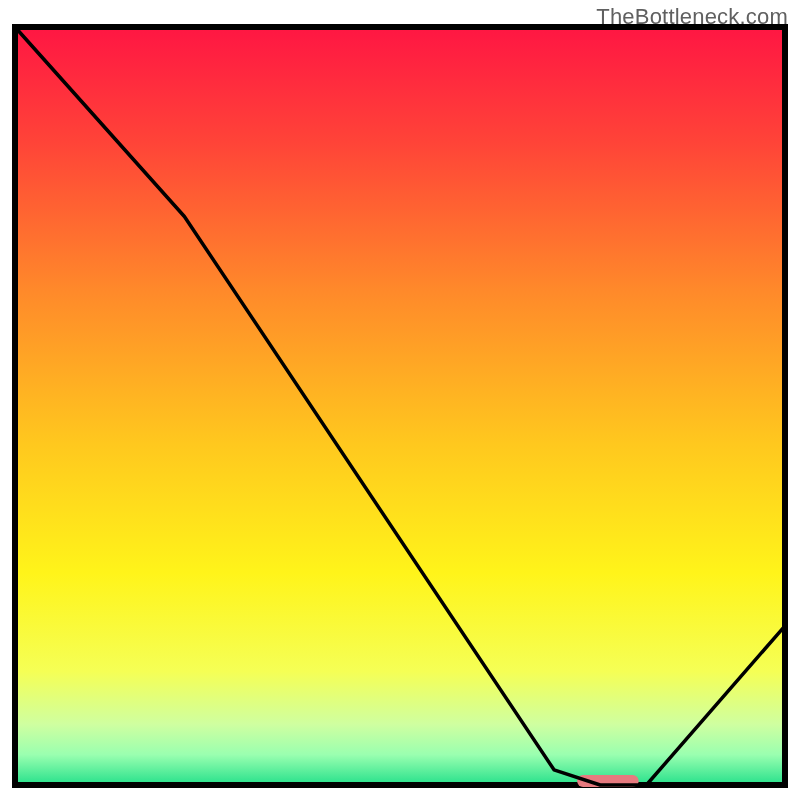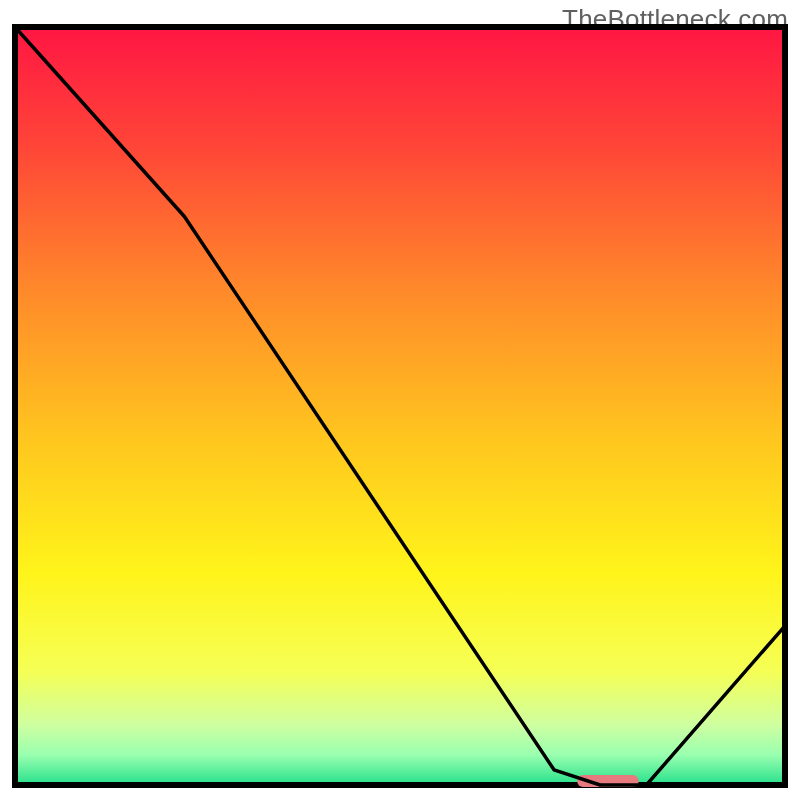--- a/index.html
+++ b/index.html
@@ -9,21 +9,21 @@
     height: 800px;
     background: #ffffff;
     font-family: Arial, Helvetica, sans-serif;
     position: relative;
   }
   .watermark {
     position: absolute;
     top: 4px;
     right: 12px;
     color: #606060;
-    font-size: 26px;
+    font-size: 22px;
     font-weight: 500;
     letter-spacing: 0.2px;
   }
   .plot-wrapper {
     position: absolute;
     left: 12px;
     top: 24px;
     width: 776px;
     height: 764px;
   }

